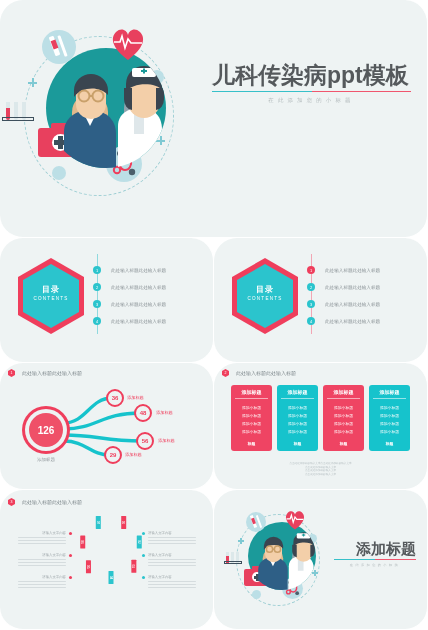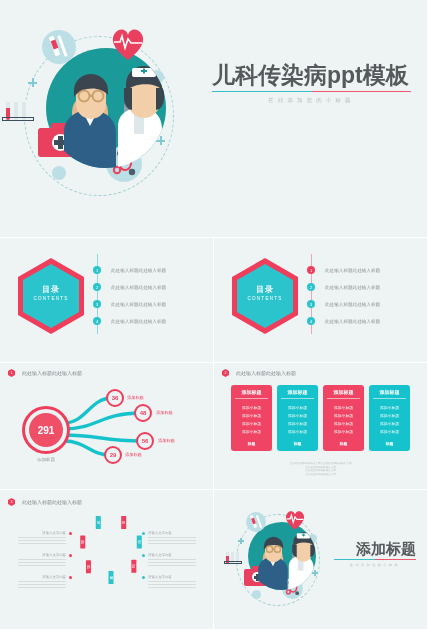--- a/index.html
+++ b/index.html
@@ -7,21 +7,21 @@
   body { font-family:"Liberation Sans","DejaVu Sans",sans-serif; overflow:hidden; }
 
   #grid {
     width:428px; height:630px;
     display:grid;
     grid-template-columns:214px 214px;
     grid-template-rows:238px 125px 127px 140px;
     background:#ffffff;
   }
   .slide { position:relative; overflow:hidden; background:#eef3f3;
-           border-right:1px solid #ffffff; border-bottom:1px solid #ffffff; }
+           border-right:1px solid #ffffff; border-bottom:1px solid #ffffff;border-radius:23px; }
   .slide.full { grid-column:1 / span 2; }
 
   
   .illus { position:absolute; }
   .big-circle { border-radius:50%; background:#1b9a9a; }
   .dash-ring { border-radius:50%; border:1.2px dashed #9fcfd4; }
   .bubble { border-radius:50%; background:#bcdfe6; }
   .plus { position:absolute; background:transparent; }
   .plus::before,.plus::after{ content:""; position:absolute; background:#7fc9d3; }
   .plus::before{ left:50%; top:0; width:2px; height:100%; transform:translateX(-50%); }
@@ -259,21 +259,21 @@
         <path d="M64 60 C86 60 90 35 112 35"></path>
         <path d="M64 66 C96 66 102 50 140 50"></path>
         <path d="M64 72 C96 72 104 78 142 78"></path>
         <path d="M64 78 C86 78 90 92 110 92"></path>
       </g>
     </svg>
 
     <div class="hub-outer" style="left:22px;top:43px;width:48px;height:48px;">
       <div class="hub-ring" style="width:42px;height:42px;">
         <div class="hub-inner" style="width:34px;height:34px;">
-          <span style="font-size:10px;">291</span>
+          <span style="font-size:10px;">126</span>
         </div>
       </div>
     </div>
     <div class="hub-label" style="left:22px;top:94px;width:48px;">添加标题</div>
 
     <div class="node" style="left:106px;top:26px;width:18px;height:18px;font-size:6px;">
       <span>36</span>
     </div>
     <div class="node-label" style="left:127px;top:32px;">添加标题</div>
 

